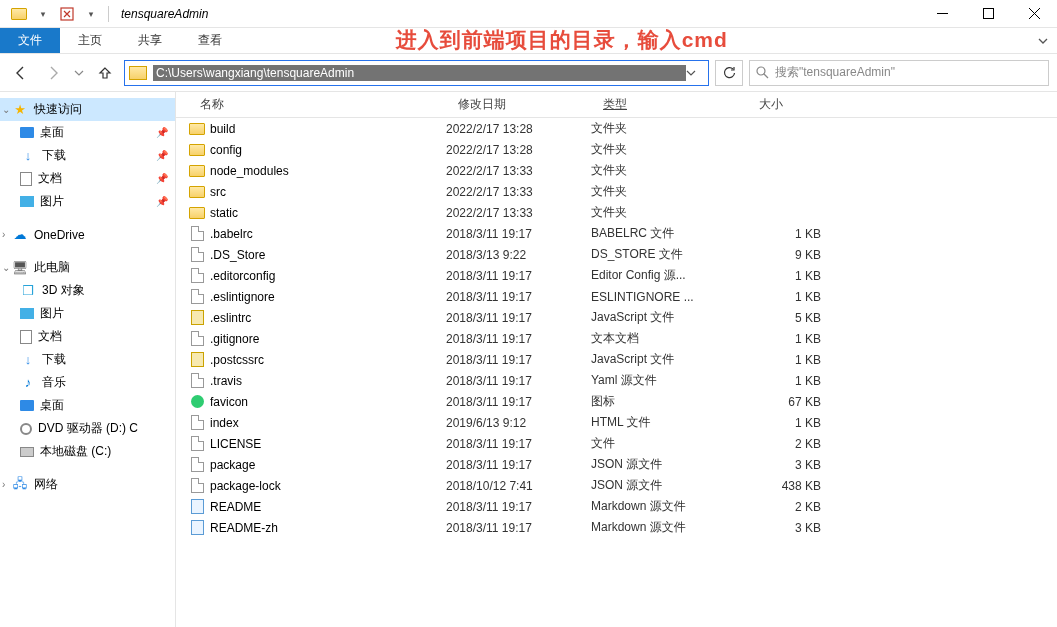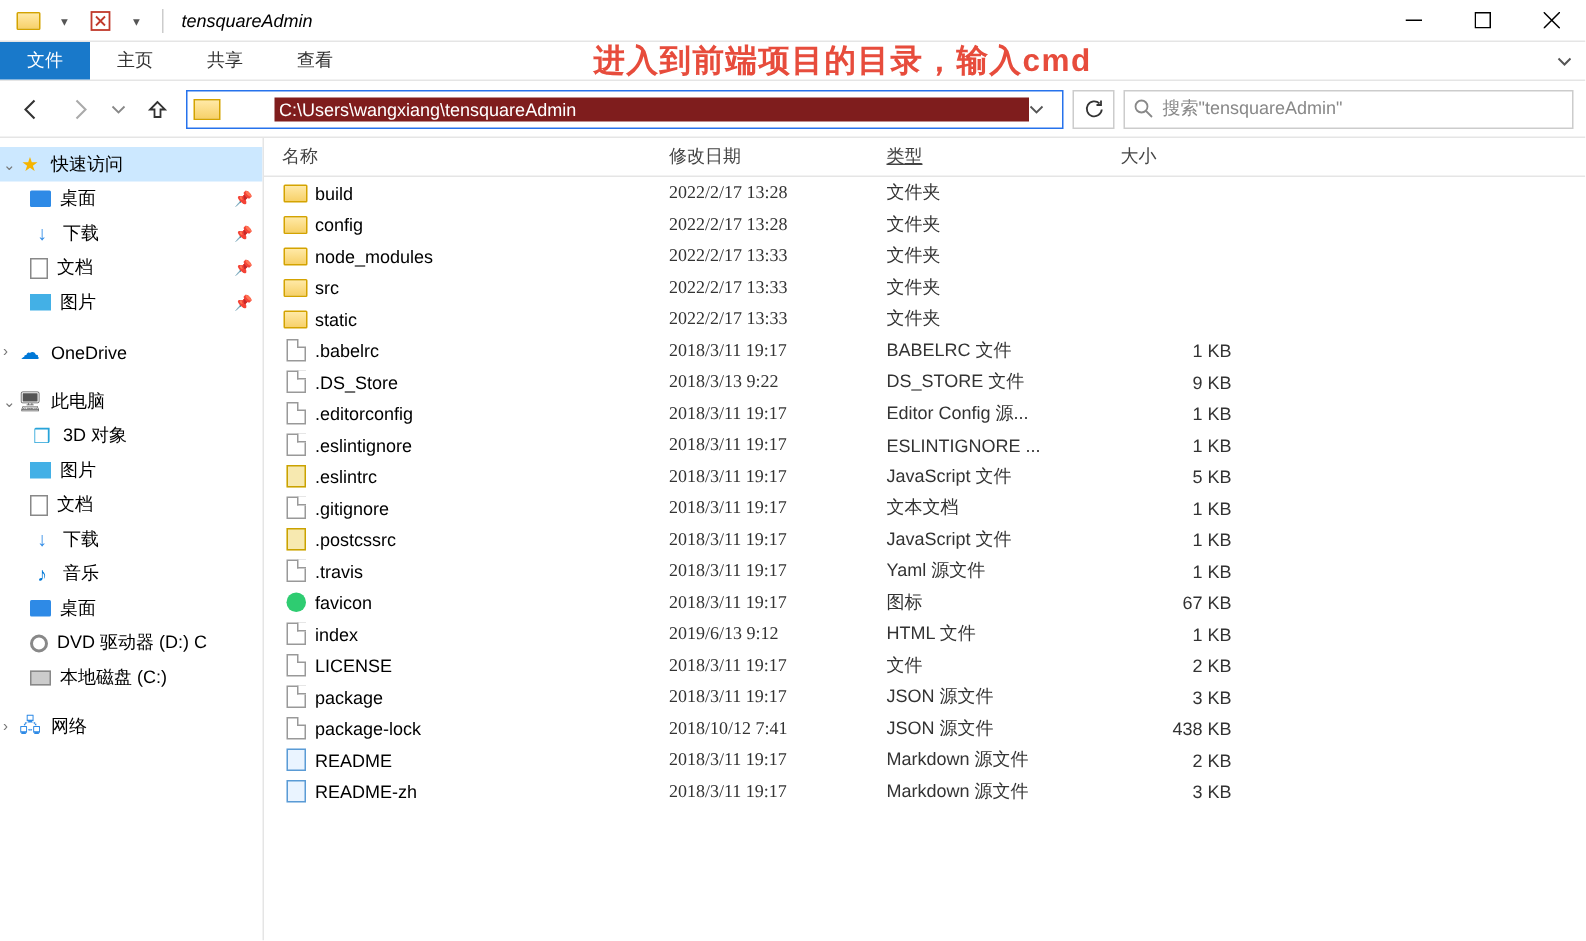--- a/index.html
+++ b/index.html
@@ -21,21 +21,21 @@
 .ribbon .tab.active { background: #1979ca; color: #fff; }
 .ribbon .overlay-text { position: absolute; left: 50%; transform: translateX(-40%); top: -2px; font-size: 21px; font-weight: 700; color: #e74c3c; text-shadow: 1px 1px 0 #fff, -1px -1px 0 #fff, 1px -1px 0 #fff, -1px 1px 0 #fff; letter-spacing: 1px; pointer-events: none; }
 .ribbon .chev { margin-left: auto; width: 28px; display:flex; align-items:center; justify-content:center; color:#555;}
 
 
 .addressrow { height: 38px; display: flex; align-items: center; padding: 4px 8px; gap: 6px; border-bottom: 1px solid #e5e5e5; }
 .navbtn { width: 26px; height: 26px; display: flex; align-items: center; justify-content: center; color: #777; border-radius: 2px; font-size: 15px; }
 .navbtn.enabled { color: #333; }
 .addrbox { flex: 1; height: 26px; border: 1px solid #2672ec; display: flex; align-items: center; padding: 0 4px; background: #fff; }
 .addrbox .foldicon { width: 18px; height: 14px; background: linear-gradient(#ffe9a6,#f7d16a); border: 1px solid #d4a300; margin-right: 6px; }
-.addrbox .path { flex:1; font-size: 12px; background: #7f1d1d; color: #fff; padding: 1px 3px; margin-left: 30px; }
+.addrbox .path { flex:1; font-size: 12px; background: #737373; color: #fff; padding: 1px 3px; }
 .addrbox .ddl { width: 18px; text-align:center; color:#555; }
 .refreshbtn { width: 28px; height: 26px; border: 1px solid #ccc; display:flex; align-items:center; justify-content:center; }
 .searchbox { width: 300px; height: 26px; border: 1px solid #ccc; display: flex; align-items: center; padding: 0 6px; color: #888; }
 .searchbox .sicon { margin-right: 6px; }
 
 
 .body { display: flex; height: calc(627px - 28px - 26px - 38px); }
 
 
 .navpane { width: 176px; border-right: 1px solid #e5e5e5; padding: 6px 0; overflow: hidden; }
@@ -56,34 +56,34 @@
 .nicon.vid { background:#555; width:14px; height:11px; }
 .nicon.music { color:#0078d7; }
 .nicon.disk { background:#ccc; border:1px solid #888; width:14px; height:10px; }
 .nicon.dvd { border:2px solid #888; border-radius:50%; width:12px; height:12px; }
 .nicon.net { color:#2e8ae6; }
 .navspacer { height: 10px; }
 
 
 .filepane { flex: 1; overflow: auto; }
 .colheaders { display: flex; height: 26px; align-items: center; border-bottom: 1px solid #e5e5e5; padding-left: 12px; font-size: 12px; color: #444; }
-.col-name { width: 258px; }
+.col-name { width: 258px; margin-left: 12px; }
 .col-date { width: 145px; }
 .col-type { width: 156px; text-decoration: underline; }
 .col-size { width: 80px; text-align: left; }
 .filerow { display: flex; height: 21px; align-items: center; padding-left: 12px; font-size: 12px; }
 .filerow .ficon { width: 18px; height: 16px; margin-right: 4px; display:inline-flex; align-items:center; justify-content:center; }
 .ic-folder { width:16px; height:12px; background: linear-gradient(#ffe9a6,#f7d16a); border:1px solid #d4a300; border-radius:1px; }
 .ic-file { width:13px; height:15px; background:#fff; border:1px solid #999; position:relative; }
 .ic-file::after { content:""; position:absolute; right:-1px; top:-1px; width:5px; height:5px; background:#fff; border-left:1px solid #999; border-bottom:1px solid #999; }
 .ic-js { width:13px; height:15px; background:#f7e9b0; border:1px solid #caa200; }
 .ic-fav { width:13px; height:13px; background:#2ecc71; border-radius:50%; }
 .ic-md { width:13px; height:15px; background:#eaf4ff; border:1px solid #5a9bd5; }
 .filerow .fname { width: 236px; white-space: nowrap; overflow:hidden; }
-.filerow .fdate { width: 145px; color:#333;font-family:Liberation Serif, serif; }
+.filerow .fdate { width: 145px; color:#333; }
 .filerow .ftype { width: 156px; color:#333; white-space:nowrap; overflow:hidden; }
 .filerow .fsize { width: 74px; text-align: right; color:#333; }
 
 svg { display:block; }
 </style>
 </head>
 <body>
 
 <div class="titlebar">
   <div class="qat">

